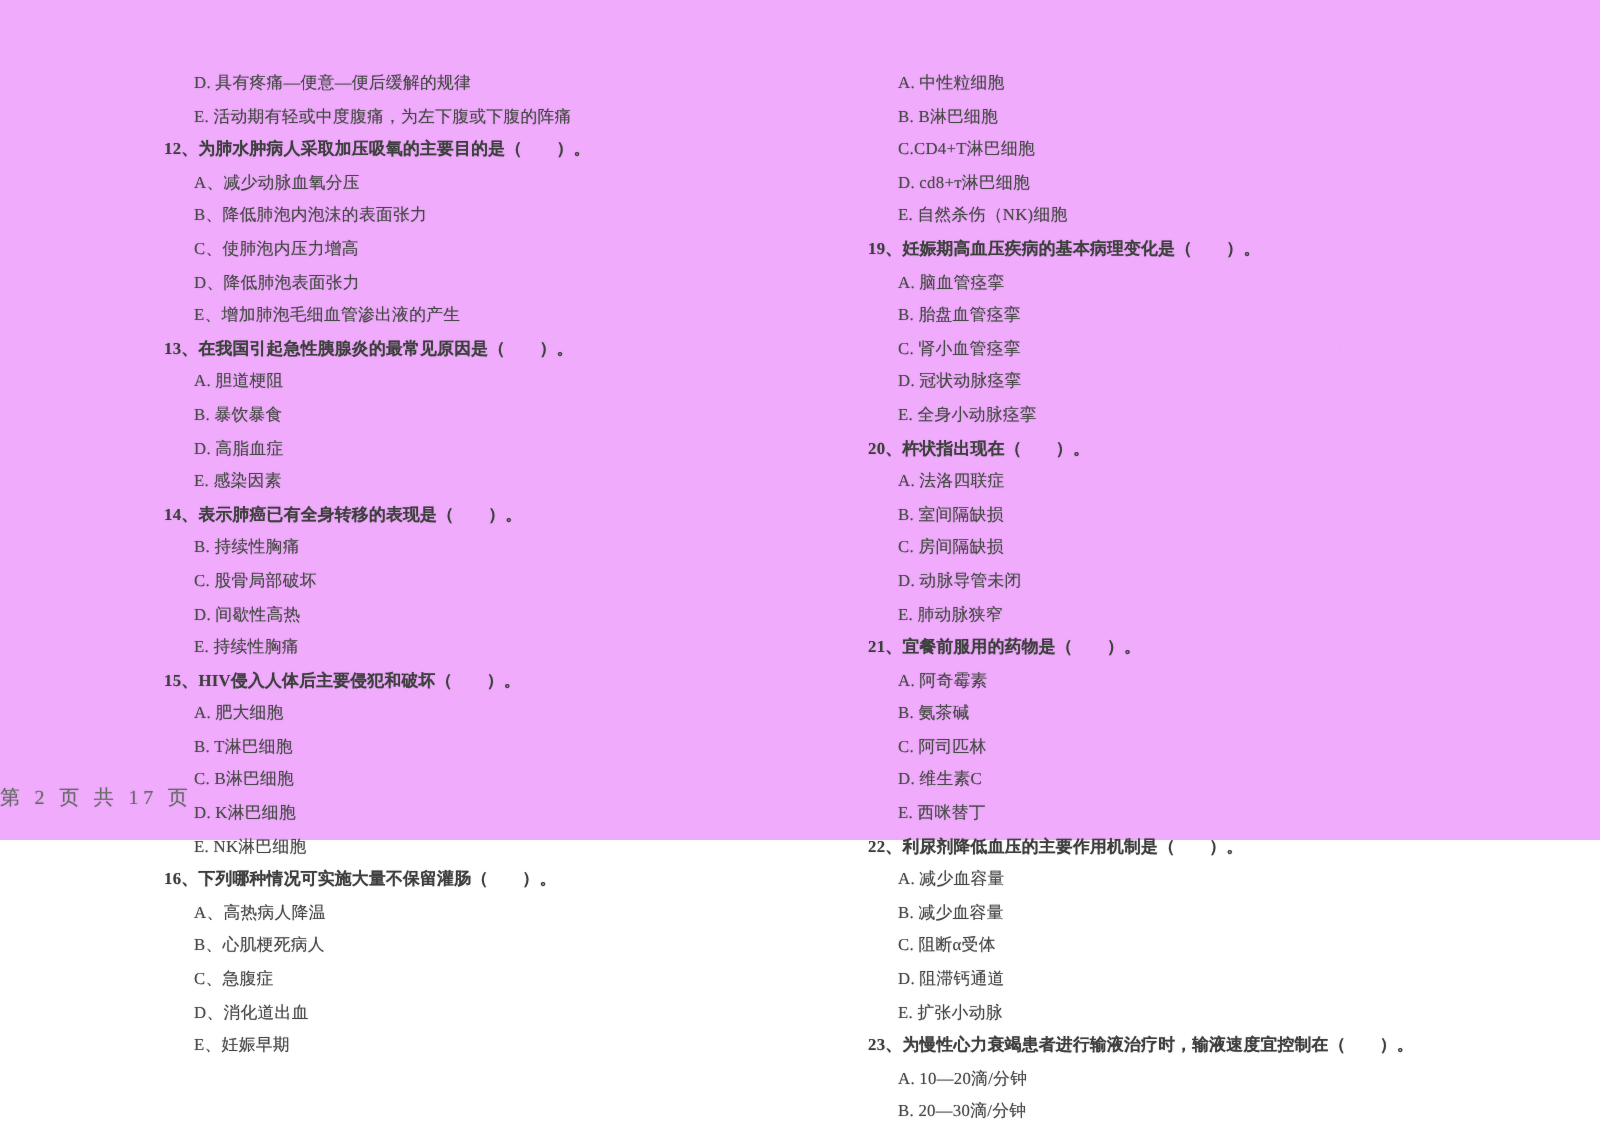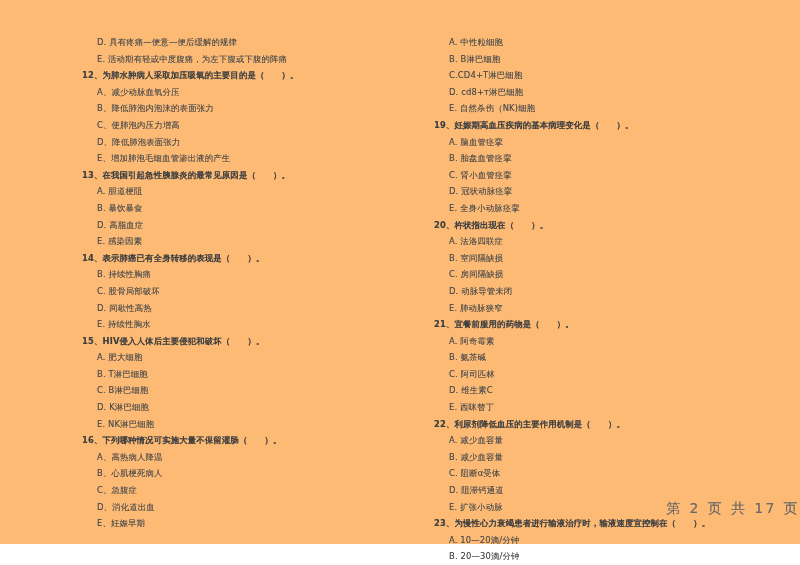--- a/index.html
+++ b/index.html
@@ -13,22 +13,23 @@
     background: #ffffff;
     font-family: "DejaVu Sans", "Liberation Sans", sans-serif;
     overflow: hidden;
     position: relative;
   }
   
   .page {
     position: absolute;
     left: 0; top: 0;
     width: 800px;
-    height: 544px;
-    background: #fdba74;
+    height: 420px;
+    background: #f0abfc;
+    font-family: Liberation Serif, serif;
   }
   .scan-noise {
     position: absolute;
     inset: 0;
     pointer-events: none;
     opacity: 0.35;
     background-image:
       radial-gradient(circle at 12% 22%, rgba(0,0,0,0.020) 0 1px, transparent 1px),
       radial-gradient(circle at 64% 71%, rgba(0,0,0,0.018) 0 1px, transparent 1px),
       radial-gradient(circle at 33% 86%, rgba(0,0,0,0.015) 0 1px, transparent 1px),
@@ -72,25 +73,25 @@
   .q-opt {
     margin-left: 19px;
   }
   .orphan-line {
     margin-left: 19px;
   }
 
   .footer {
     position: absolute;
     left: 0;
-    bottom: 26px;
-    width: 800px;
-    text-align: right;
+    bottom: 14px;
+    width: 800px;
+    text-align: left;
     color: #6a6a6a;
-    font-size: 14px;
+    font-size: 10px;
     letter-spacing: 2.4px;
     text-shadow: 0 0 0.6px rgba(100,100,100,0.5);
   }
 </style>
 </head>
 <body>
 
 <div class="page">
 
   <div class="columns">
@@ -114,21 +115,21 @@
         <div class="q-opt">B. 暴饮暴食</div>
         <div class="q-opt">D. 高脂血症</div>
         <div class="q-opt">E. 感染因素</div>
       </div>
 
       <div class="q-block">
         <div class="q-stem">14、表示肺癌已有全身转移的表现是（　　）。</div>
         <div class="q-opt">B. 持续性胸痛</div>
         <div class="q-opt">C. 股骨局部破坏</div>
         <div class="q-opt">D. 间歇性高热</div>
-        <div class="q-opt">E. 持续性胸水</div>
+        <div class="q-opt">E. 持续性胸痛</div>
       </div>
 
       <div class="q-block">
         <div class="q-stem">15、HIV侵入人体后主要侵犯和破坏（　　）。</div>
         <div class="q-opt">A. 肥大细胞</div>
         <div class="q-opt">B. T淋巴细胞</div>
         <div class="q-opt">C. B淋巴细胞</div>
         <div class="q-opt">D. K淋巴细胞</div>
         <div class="q-opt">E. NK淋巴细胞</div>
       </div>

